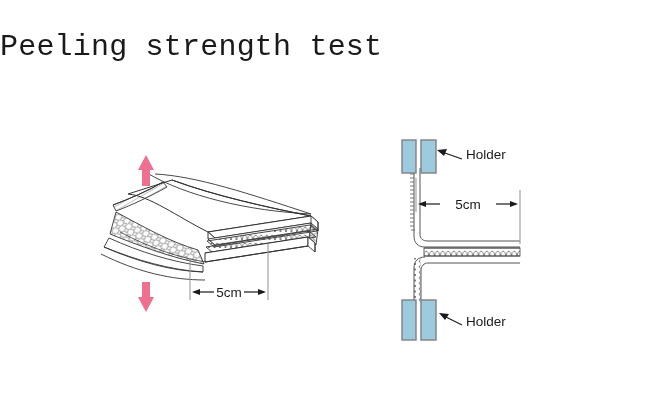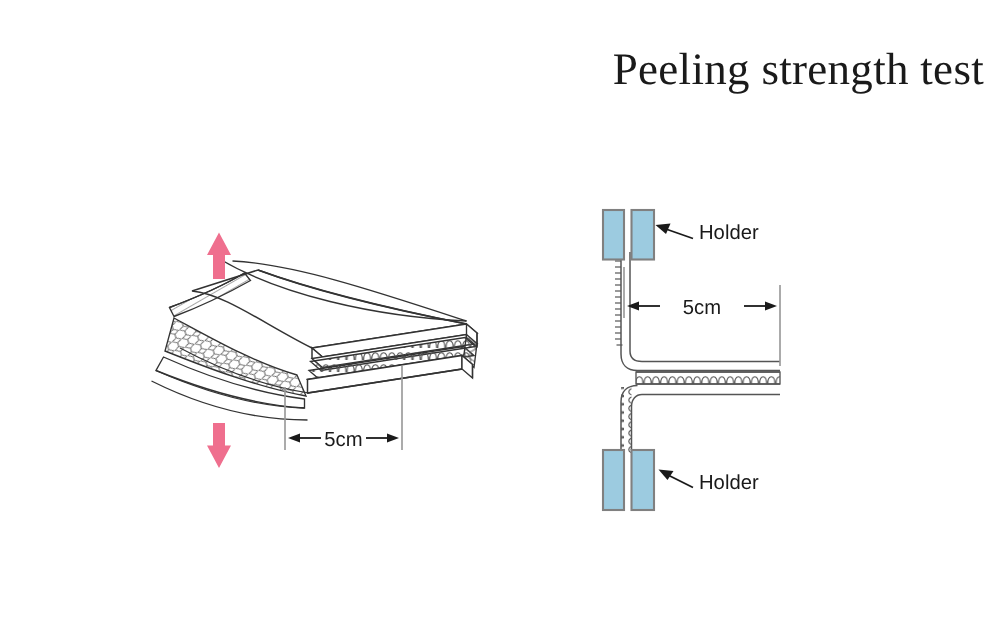--- a/index.html
+++ b/index.html
@@ -17,22 +17,22 @@
     width: 656px;
     height: 416px;
     background: #ffffff;
     overflow: hidden;
   }
   #title {
     position: absolute;
     left: 0;
     top: 30px;
     width: 656px;
-    text-align: right;
-    font-family: Liberation Serif, serif;
+    text-align: left;
+    font-family: Liberation Mono, monospace;
     font-size: 30px;
     font-weight: 400;
     color: #1a1a1a;
     letter-spacing: 0.2px;
   }
   .figure-svg {
     position: absolute;
     left: 0;
     top: 0;
   }

